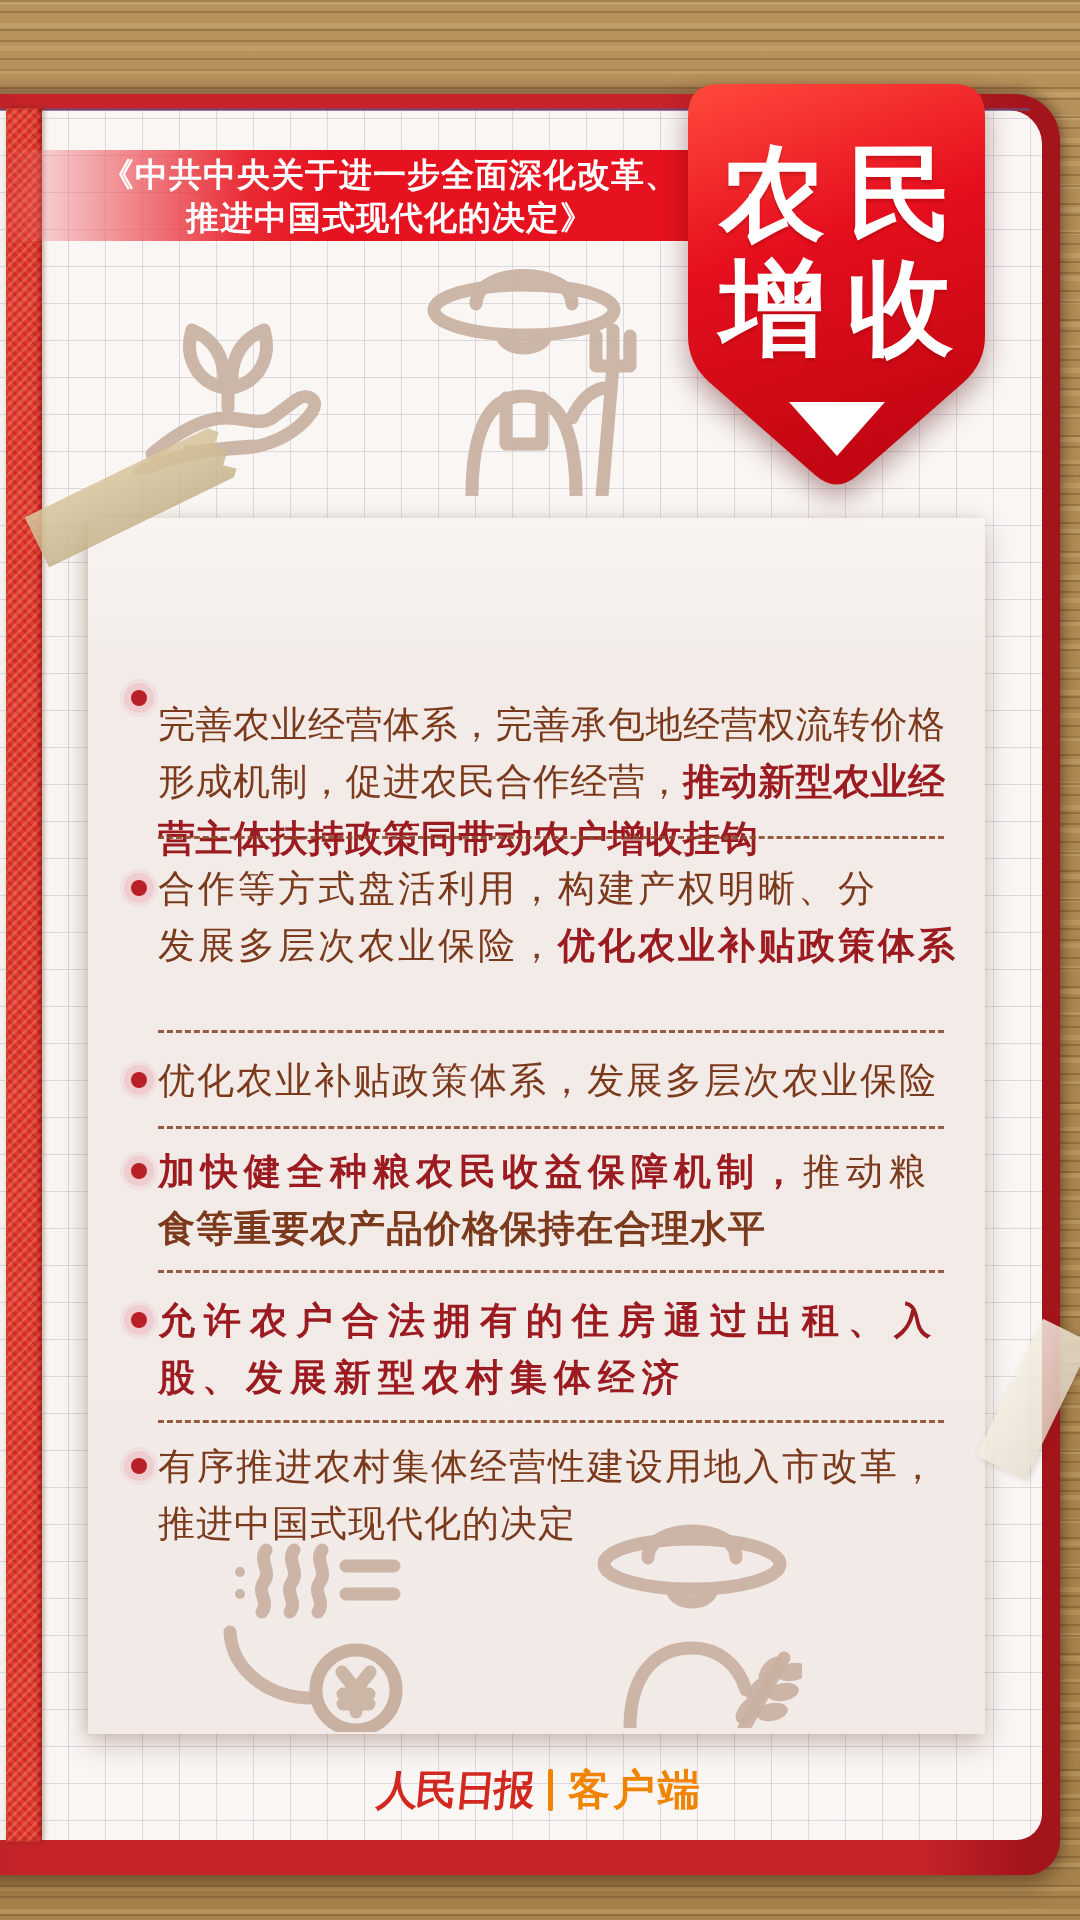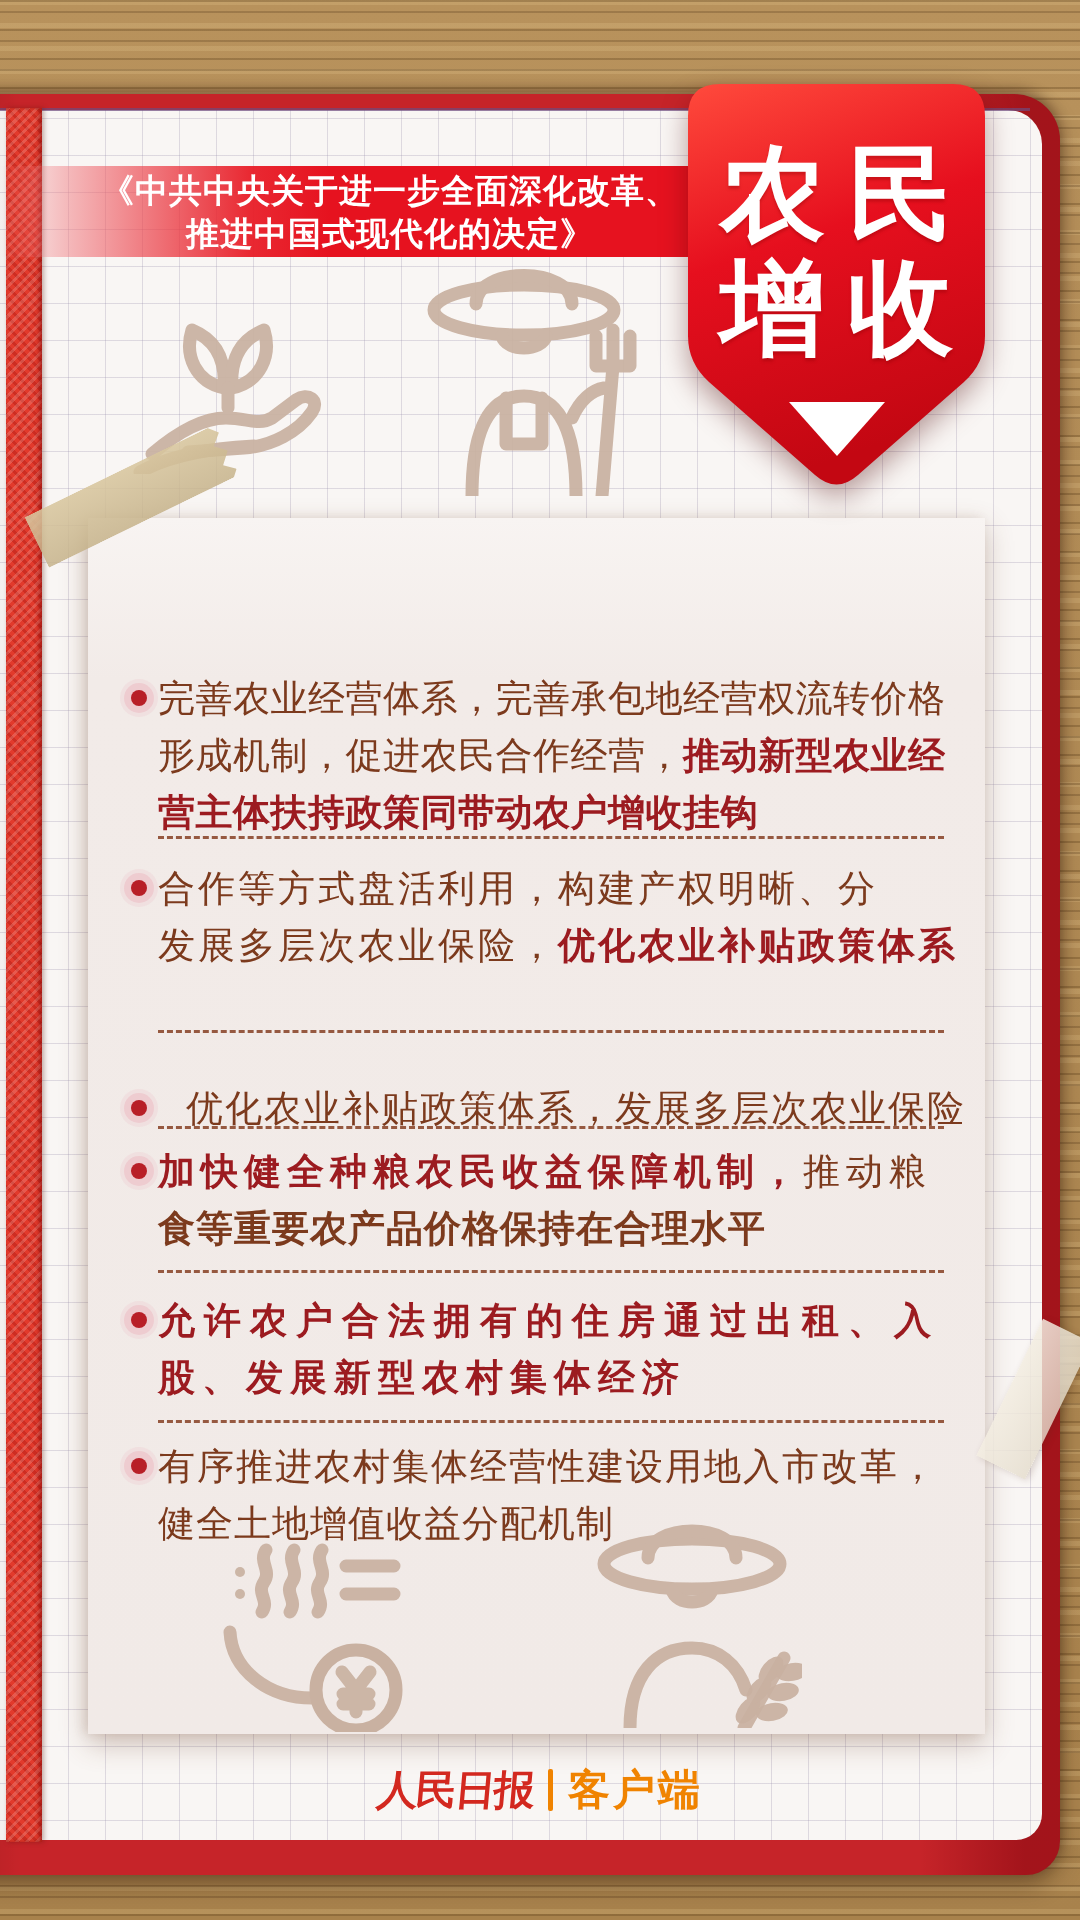--- a/index.html
+++ b/index.html
@@ -30,21 +30,21 @@
 
   
   .ribbon{left:6px;top:108px;width:36px;height:1734px;
           background:
             repeating-linear-gradient(135deg, rgba(255,255,255,.16) 0 3px, rgba(0,0,0,0) 3px 7px),
             repeating-linear-gradient(45deg, rgba(130,0,0,.22) 0 3px, rgba(0,0,0,0) 3px 7px),
             #e23a2c;
           box-shadow:2px 0 5px rgba(80,20,10,.35), inset -3px 0 4px rgba(120,0,0,.5);}
 
   
-  .banner{left:0;top:166px;width:780px;height:91px;
+  .banner{left:0;top:150px;width:780px;height:91px;
           background:linear-gradient(90deg, rgba(238,96,104,0) 0, rgba(240,120,126,.5) 70px, rgba(232,28,38,.94) 250px, #e6121f 330px, #e6121f 100%);
           display:flex;flex-direction:column;justify-content:center;align-items:center;}
   .banner .bline{color:#ffffff;font-weight:700;font-size:33px;line-height:43px;letter-spacing:1px;}
 
   
   .badge{left:688px;top:84px;width:297px;height:414px;}
   .badge svg{position:absolute;left:0;top:0;filter:drop-shadow(0 12px 14px rgba(70,0,0,.38));}
   .badge-words{position:absolute;left:0;top:54px;width:297px;text-align:center;}
   .badge-row{display:flex;justify-content:center;gap:22px;height:114px;}
   .badge-row span{display:block;width:106px;font-size:105px;line-height:112px;font-weight:800;color:#ffffff;
@@ -115,47 +115,47 @@
     <path d="M86,150 L86,196 M122,150 L122,196 M86,196 L122,196"></path>
     <path d="M176,118 L176,88 M193,118 L193,82 M210,118 L210,88 M176,118 L210,118 M193,118 L182,248"></path>
     <path d="M152,170 C160,152 172,142 184,140"></path>
   </g>
 </svg>
 
 <div class="abs card">
   <div id="bullets">
       <div class="item" style="top: 152px;">
         <span class="dot"></span>
-        <div style="letter-spacing: 0.5px;"><span class="seg-r">完善农业经营体系，完善承包地经营权流转价格</span></div>
+        <div style="letter-spacing: 0.5px; margin-top: 26px;"><span class="seg-r">完善农业经营体系，完善承包地经营权流转价格</span></div>
         <div style="letter-spacing: 0.5px;"><span class="seg-r">形成机制，促进农民合作经营，</span><span class="seg-b">推动新型农业经</span></div>
         <div style="letter-spacing: 0.5px;"><span class="seg-b">营主体扶持政策同带动农户增收挂钩</span></div>
       </div>
       <div class="item" style="top: 342px;">
         <span class="dot"></span>
         <div style="letter-spacing: 3px;"><span class="seg-r">合作等方式盘活利用，构建产权明晰、分</span></div>
         <div style="letter-spacing: 3px;"><span class="seg-r">发展多层次农业保险，</span><span class="seg-b">优化农业补贴政策体系</span></div>
       </div>
-      <div class="item" style="top: 562px; text-align: center;">
+      <div class="item" style="top: 534px;">
         <span class="dot"></span>
         <div style="letter-spacing: 2px;"><span class="seg-r">优化农业补贴政策体系，发展多层次农业保险</span></div>
       </div>
       <div class="item" style="top: 625px;">
         <span class="dot"></span>
         <div style="letter-spacing: 6px;"><span class="seg-b">加快健全种粮农民收益保障机制，</span><span class="seg-r">推动粮</span></div>
         <div style="letter-spacing: 1px; font-weight: bold;"><span class="seg-r">食等重要农产品价格保持在合理水平</span></div>
       </div>
       <div class="item" style="top: 774px;">
         <span class="dot"></span>
         <div style="letter-spacing: 9px;"><span class="seg-b">允许农户合法拥有的住房通过出租、入</span></div>
         <div style="letter-spacing: 7px;"><span class="seg-b">股、发展新型农村集体经济</span></div>
       </div>
       <div class="item" style="top: 920px;">
         <span class="dot"></span>
         <div style="letter-spacing: 2px;"><span class="seg-r">有序推进农村集体经营性建设用地入市改革，</span></div>
-        <div style="letter-spacing: 1px;"><span class="seg-r">健全土地增值收益分配机制</span></div>
+        <div style="letter-spacing: 1px;"><span class="seg-r">推进中国式现代化的决定</span></div>
       </div>
       <div class="sep" style="top: 318px;"></div>
       <div class="sep" style="top: 512px;"></div>
       <div class="sep" style="top: 608px;"></div>
       <div class="sep" style="top: 752px;"></div>
       <div class="sep" style="top: 902px;"></div>
     </div>
 
   <svg class="abs" style="left:134px;top:1024px;" width="186" height="190" viewBox="0 0 186 190">
     <g class="sketch">

